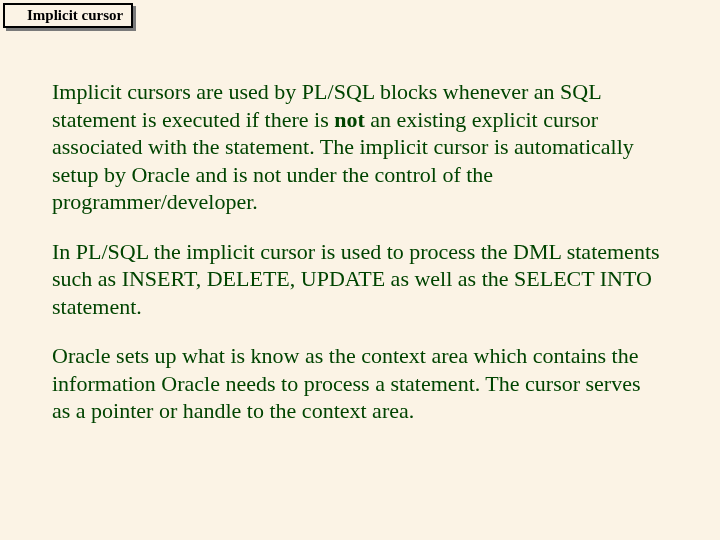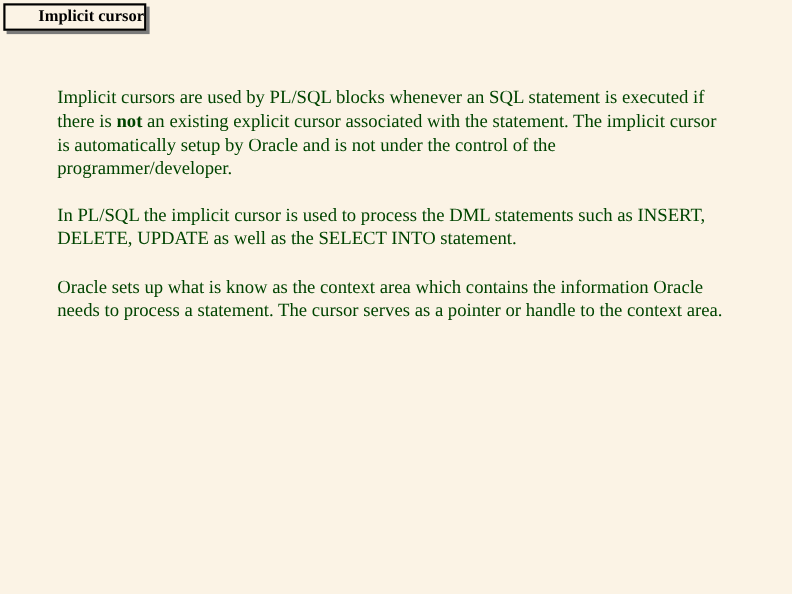--- a/index.html
+++ b/index.html
@@ -21,34 +21,33 @@
     position: absolute;
     top: 3px;
     left: 3px;
     width: 130px;
     height: 25px;
     background: #fbf3e5;
     border: 2px solid #000;
     display: flex;
     align-items: center;
     padding-left: 22px;
-    justify-content: flex-end;
   }
   .title-text {
     font-size: 15px;
     font-weight: bold;
     color: #000;
   }
   .content {
     position: absolute;
     top: 78px;
     left: 52px;
     width: 608px;
     color: #004400;
-    font-size: 17px;
+    font-size: 22px;
     line-height: 1.25;
   }
   .para { margin-bottom: 22px; }
   .bold { font-weight: bold; }
 </style>
 </head>
 <body>
 
 <div class="title-box-shadow"></div>
 <div class="title-box">

